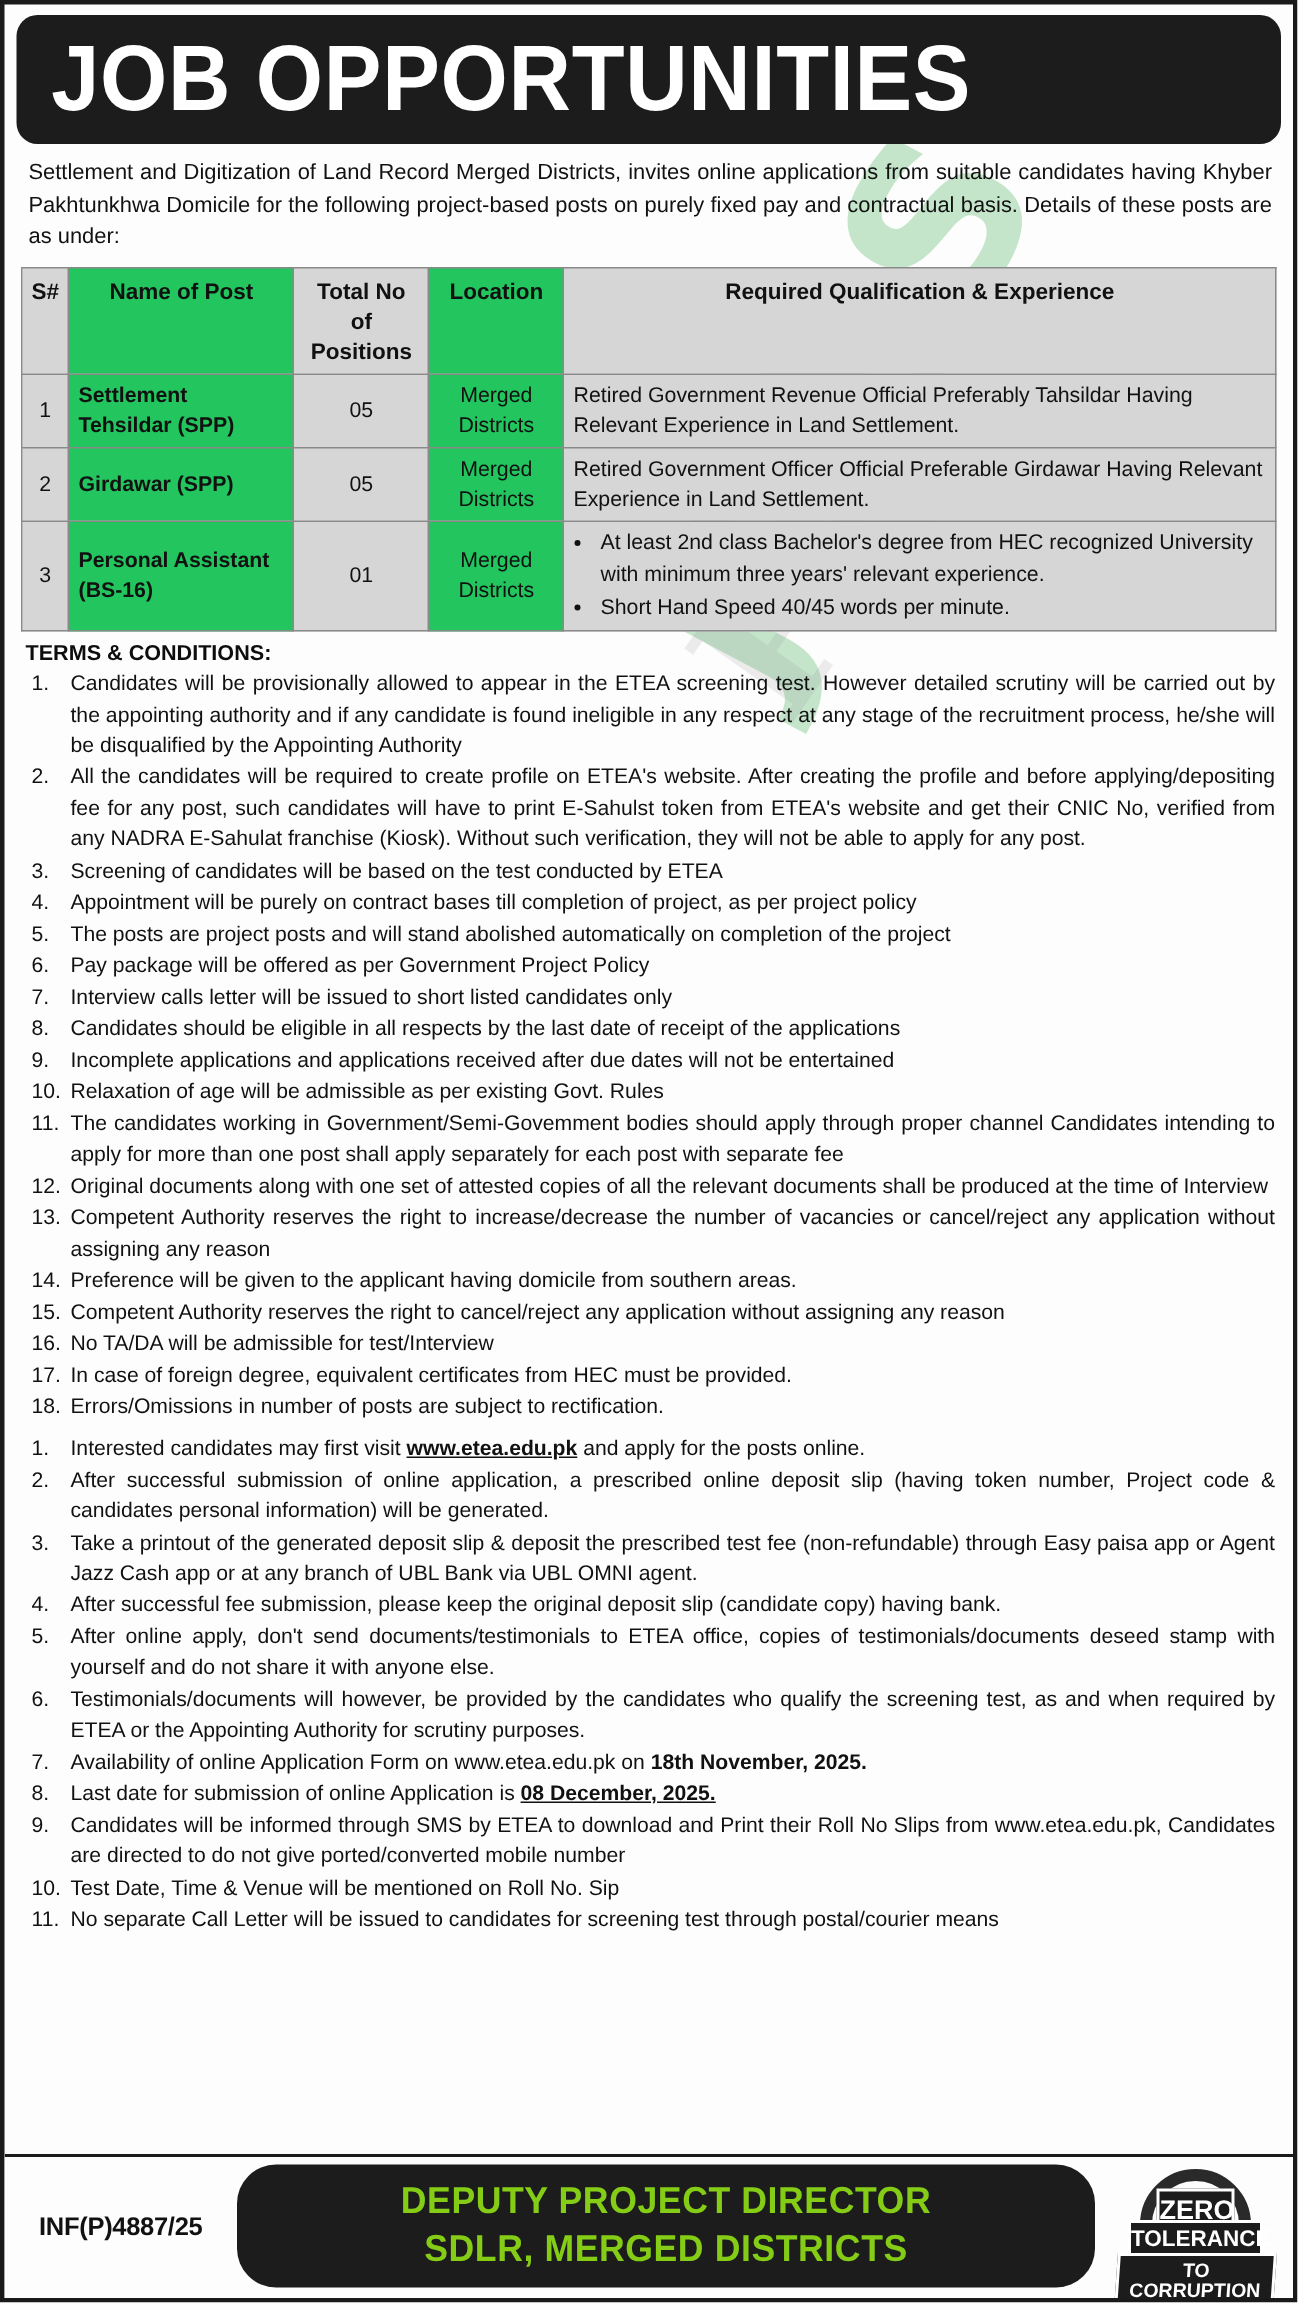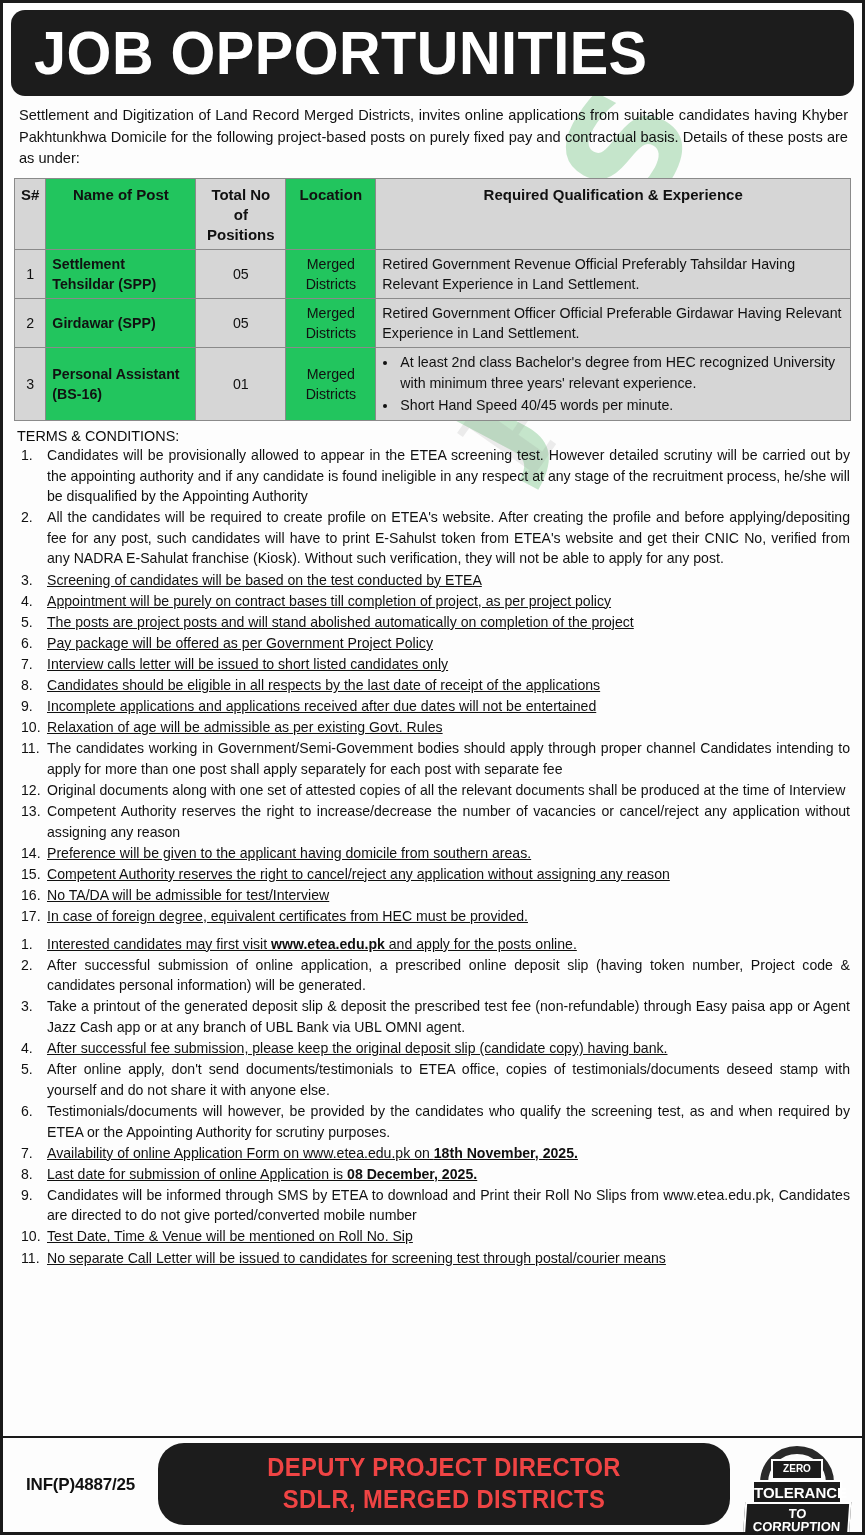--- a/index.html
+++ b/index.html
@@ -128,21 +128,21 @@
   .hdr-total { line-height: 21px; }
 
   
   .sect {
     margin: 7px 12px 0 14px;
     position: relative;
     z-index: 5;
   }
   .sect-title {
     font-size: 14.4px;
-    font-weight: normal;
+    font-weight: bold;
     color: #0d0d0d;
     margin-bottom: 1px;
   }
   .sect-title.u { text-decoration: underline; }
 
   ol.numlist { list-style: none; margin: 0; padding: 0; }
   ol.numlist > li {
     display: flex;
     align-items: flex-start;
     font-size: 14.1px;
@@ -152,21 +152,21 @@
   }
   ol.numlist > li .num {
     flex: 0 0 30px;
     text-align: left;
     padding-left: 4px;
   }
   ol.numlist > li .txt {
     flex: 1 1 auto;
     text-align: justify;
   }
-  .j-narrow .txt { text-align: left; text-decoration: underline; }
+  .j-narrow .txt { text-align: left; }
 
   b.ul { text-decoration: underline; }
 
   
   .footer {
     position: absolute;
     left: 0; right: 0; bottom: 0;
     height: 96px;
     border-top: 2px solid #1a1a1a;
     display: flex;
@@ -180,21 +180,21 @@
     font-size: 17px;
     font-weight: bold;
     color: #111;
     letter-spacing: -0.2px;
   }
   .director-band {
     flex: 1 1 auto;
     margin: 6px 8px 8px 0;
     background: #1c1c1c;
     border-radius: 26px;
-    color: #ef4444;
+    color: #84cc16;
     text-align: center;
     padding: 8px 0 10px 0;
   }
   .director-band .l1,
   .director-band .l2 {
     font-size: 25px;
     line-height: 32px;
     font-weight: bold;
     letter-spacing: 0.4px;
     font-family: "Liberation Sans Narrow", "Liberation Sans", sans-serif;
@@ -220,21 +220,21 @@
     background: #1c1c1c;
     color: #fff;
     font-weight: bold;
     text-align: center;
     font-family: "Liberation Sans Narrow", "Liberation Sans", sans-serif;
     line-height: 1;
   }
   .zt-zero {
     left: 33px; top: 17px;
     width: 52px; padding: 3px 0 4px 0;
-    font-size: 10px;
+    font-size: 18px;
     border: 2px solid #fff;
   }
   .zt-tol {
     left: 14px; top: 38px;
     width: 90px; padding: 3px 0 4px 0;
     font-size: 15px;
     border: 2px solid #fff;
   }
   .zt-corr {
     left: 6px; top: 60px;
@@ -370,20 +370,24 @@
           <span class="txt">Competent Authority reserves the right to cancel/reject any application without assigning any reason</span>
         </li>
       <li class="j-narrow">
           <span class="num">16.</span>
           <span class="txt">No TA/DA will be admissible for test/Interview</span>
         </li>
       <li class="j-narrow">
           <span class="num">17.</span>
           <span class="txt">In case of foreign degree, equivalent certificates from HEC must be provided.</span>
         </li>
+      <li class="j-narrow">
+          <span class="num">18.</span>
+          <span class="txt">Errors/Omissions in number of posts are subject to rectification.</span>
+        </li>
     </ol>
   </div>
 
   <div class="sect">
     <ol class="numlist">
       <li class="j-narrow">
         <span class="num">1.</span>
         <span class="txt"><span>Interested candidates may first visit </span><b class="ul">www.etea.edu.pk</b><span> and apply for the posts online.</span></span>
       </li>
       <li>

